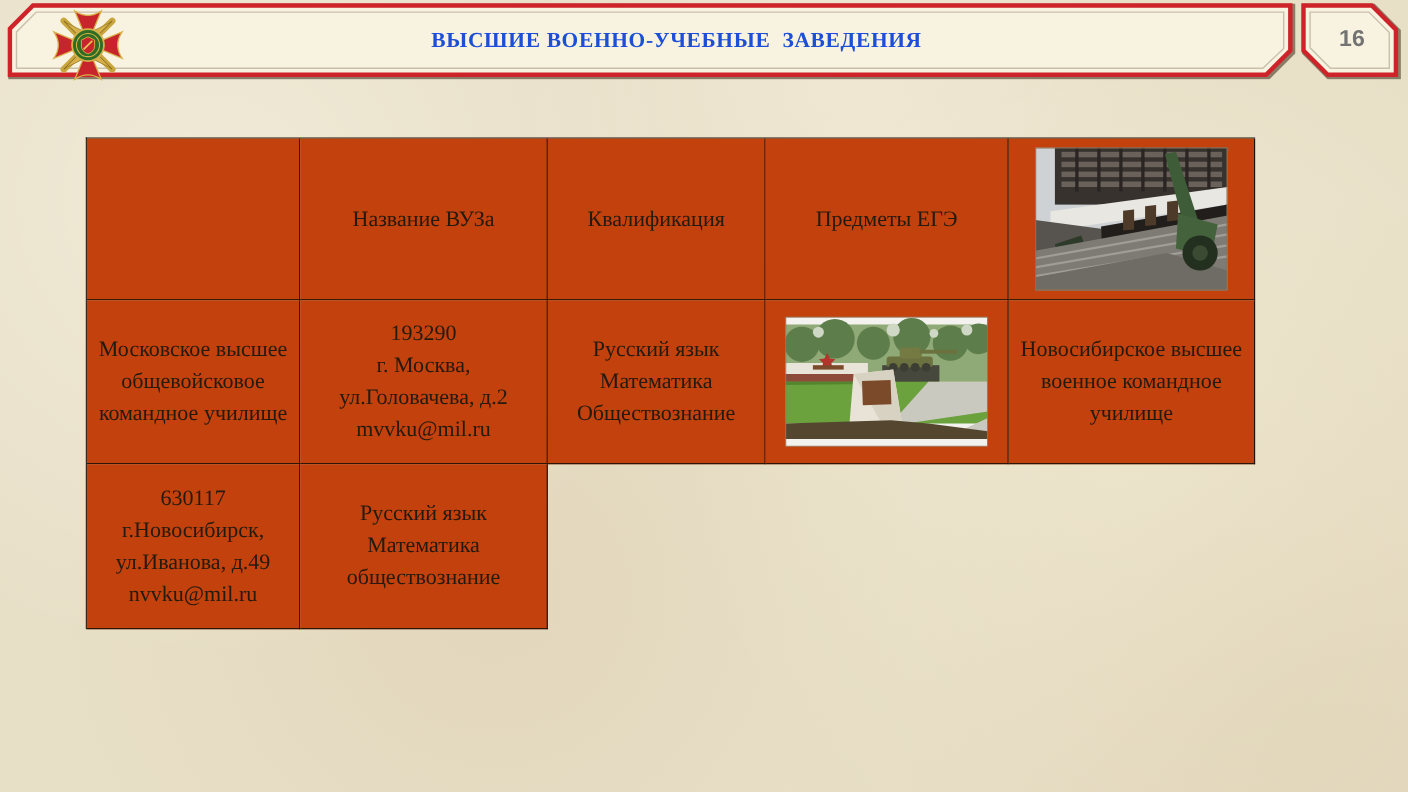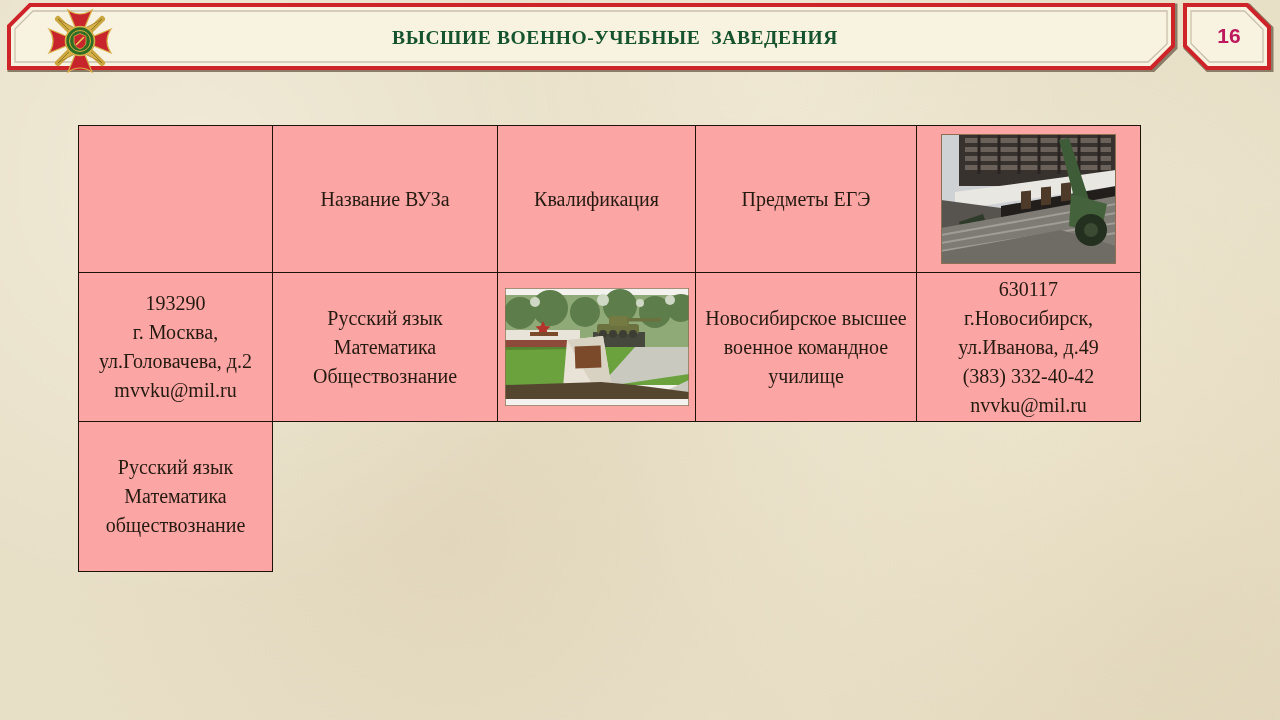--- a/index.html
+++ b/index.html
@@ -16,41 +16,41 @@
     position:relative;
   }
   .abs { position:absolute; }
 
   
   #banner-svg { left:6px; top:2px; }
   .slide-title {
     left:150px; top:12px; width:930px; height:52px;
     display:flex; flex-direction:column; align-items:center; justify-content:center;
     font-weight:bold; font-size:19.5px; line-height:24px;
-    color:#14532d; letter-spacing:.6px; white-space:pre; text-align:center;
+    color:#1d4ed8; letter-spacing:.6px; white-space:pre; text-align:center;
   }
   #page-box-svg { left:1182px; top:2px; }
   .page-number {
     left:1186px; top:4px; width:86px; height:64px;
     display:flex; align-items:center; justify-content:center;
     font-family:"Liberation Sans", sans-serif; font-weight:bold;
-    font-size:21px; color:#be185d;
+    font-size:21px; color:#737373;
   }
   #emblem-svg { left:45px; top:6px; }
 
   
   .vuz-table {
     left:78px; top:125px; width:1063px;
     display:grid;
     grid-template-columns:194px 225px 198px 221px 224px;
     grid-template-rows:147px 149px 150px;
     border-top:1px solid #1c1208; border-left:1px solid #1c1208;
   }
   .cell {
-    background:#fca5a5;
+    background:#c2410c;
     border-right:1px solid #1c1208; border-bottom:1px solid #1c1208;
     display:flex; flex-direction:column; align-items:center; justify-content:center;
     font-size:20px; line-height:29px; color:#241a10; text-align:center;
     padding:4px 6px; overflow:hidden;
   }
   .photo-cell { padding:0; justify-content:center; }
   .photo-frame { display:block; }
 </style>
 </head>
 <body>
@@ -150,20 +150,21 @@
       </g>
       <polygon points="0,118 120,96 175,112 175,130 0,130" fill="#6f6c66"></polygon>
 
       <polygon points="118,6 128,4 152,78 138,82" fill="#3f5c38"></polygon>
       <polygon points="130,60 166,70 160,100 128,92" fill="#44623c"></polygon>
       <circle cx="150" cy="96" r="16" fill="#24301f"></circle>
       <circle cx="150" cy="96" r="7" fill="#3a4a33"></circle>
       <rect x="0" y="0" width="175" height="130" fill="none" stroke="#8c6f52" stroke-width="2"></rect>
     </svg>
   </div>
+  <div class="cell">Московское высшее общевойсковое командное училище</div>
   <div class="cell">
     <div>193290</div>
     <div>г. Москва,</div>
     <div>ул.Головачева, д.2</div>
     <div>mvvku@mil.ru</div>
   </div>
   <div class="cell">
     <div>Русский язык</div>
     <div>Математика</div>
     <div>Обществознание</div>
@@ -217,21 +218,20 @@
 
       <polygon points="0,97 96,94 130,97 184,104 184,111 0,111" fill="#55472f"></polygon>
       <rect x="0" y="0" width="184" height="118" fill="none" stroke="#8c6f52" stroke-width="1.5"></rect>
     </svg>
   </div>
   <div class="cell">Новосибирское высшее военное командное училище</div>
   <div class="cell">
     <div>630117</div>
     <div>г.Новосибирск,</div>
     <div>ул.Иванова, д.49</div>
-    <div>(383) 332-40-42</div>
     <div>nvvku@mil.ru</div>
   </div>
   <div class="cell">
     <div>Русский язык</div>
     <div>Математика</div>
     <div>обществознание</div>
   </div>
 </div>
 
 </body></html>

